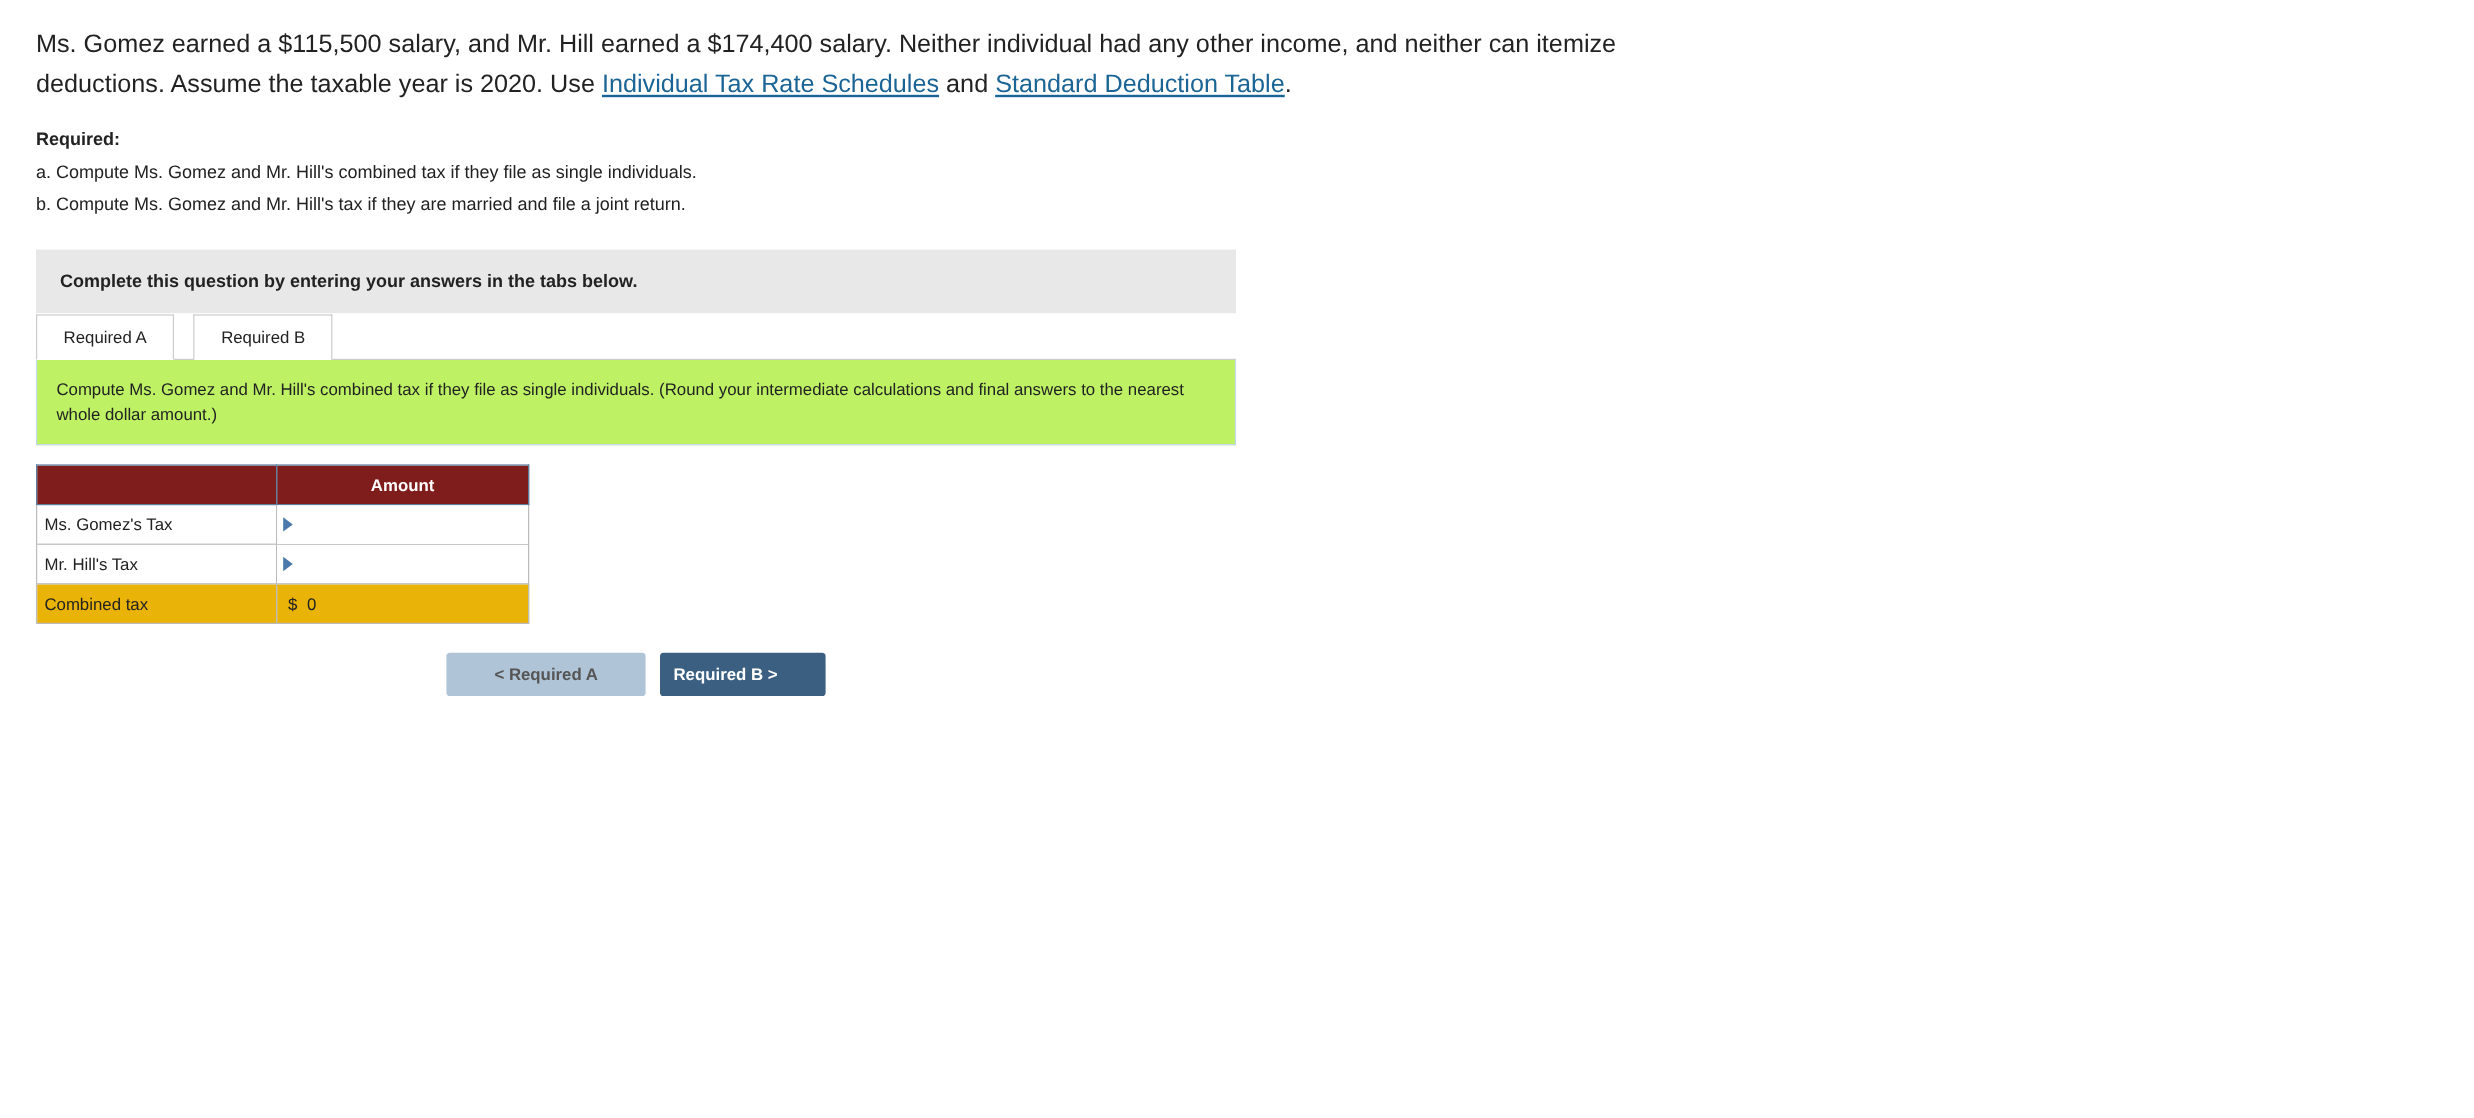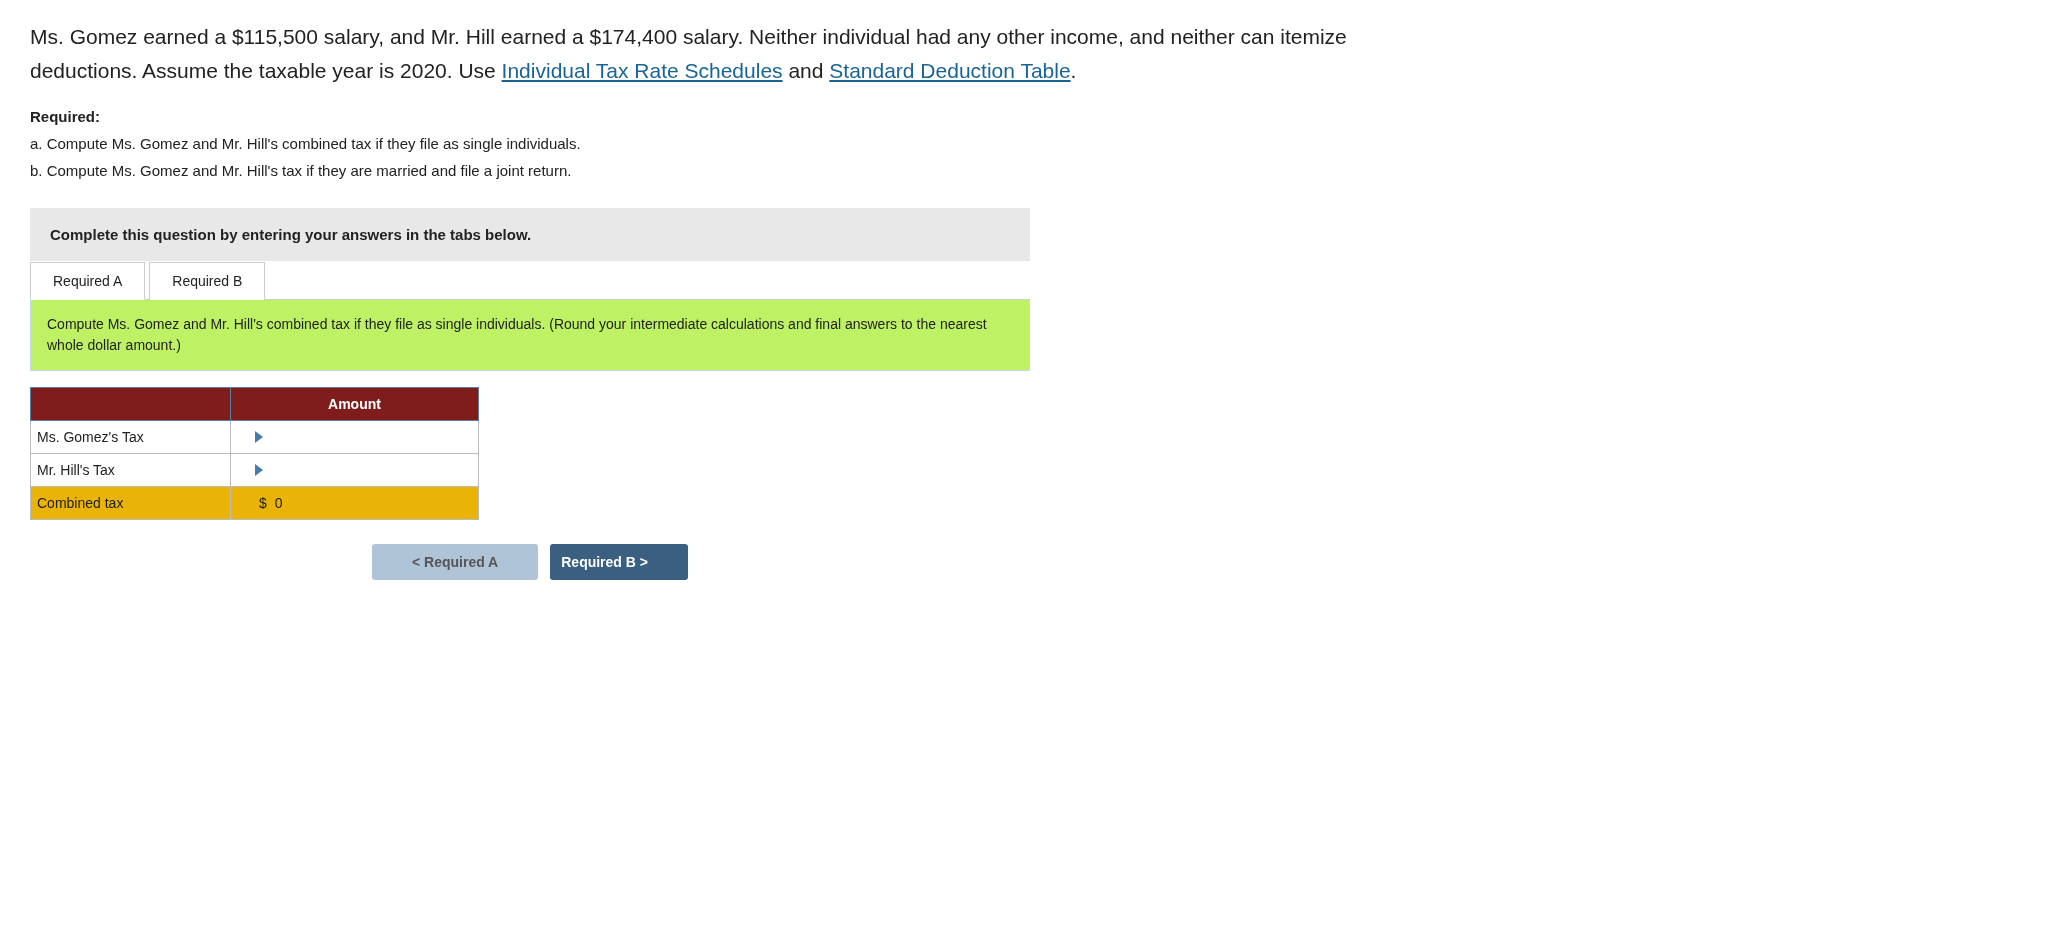--- a/index.html
+++ b/index.html
@@ -57,21 +57,21 @@
       margin-top: 0;
     }
 
     .tab {
       padding: 10px 22px;
       border: 1px solid #ccc;
       border-bottom: none;
       cursor: pointer;
       background: #fff;
       font-size: 14px;
-      margin-right: 4px;
+      margin-right: 16px;
       position: relative;
       bottom: -1px;
     }
 
     .tab.active {
       background: #fff;
       border-bottom: 1px solid #fff;
       z-index: 2;
     }
 
@@ -99,21 +99,21 @@
       color: #fff;
       text-align: center;
       padding: 8px 20px;
       font-size: 14px;
       font-weight: bold;
       border: 1px solid #5a7f9f;
     }
 
     .answer-table td {
       border: 1px solid #bbb;
-      padding: 6px 24px;
+      padding: 6px 5px;
       font-size: 14px;
       background: #fff;
     }
 
     .answer-table td.label-cell {
       min-width: 190px;
       padding-left: 6px;
     }
 
     .answer-table td.input-cell {

